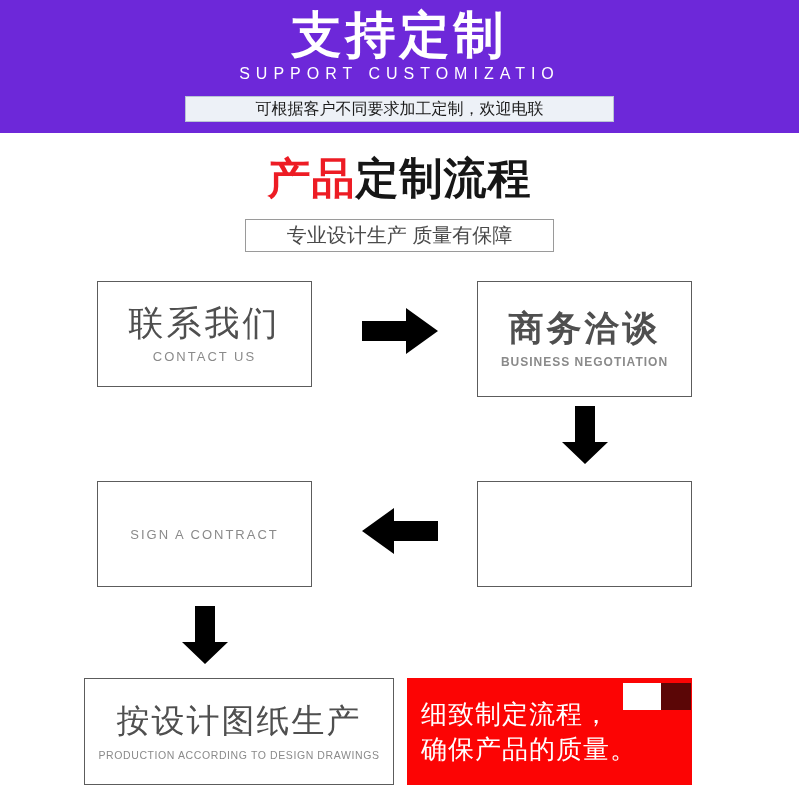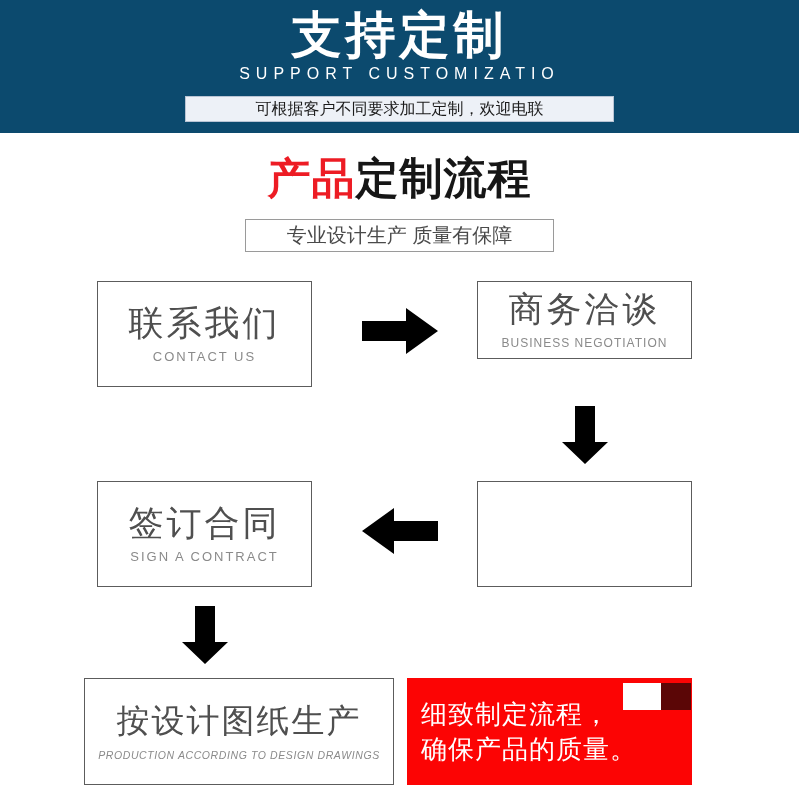--- a/index.html
+++ b/index.html
@@ -7,21 +7,21 @@
     width:799px;height:793px;
     background:#ffffff;
     font-family:"Liberation Sans","DejaVu Sans",sans-serif;
     overflow:hidden;position:relative;
   }
   .page{position:relative;width:799px;height:793px;}
 
   
   .header{
     position:absolute;left:0;top:0;width:799px;height:133px;
-    background:#0c4a6e;
+    background:#6d28d9;
     overflow:hidden;
   }
   .header-title{
     position:absolute;left:0;top:6px;width:799px;
     text-align:center;
     color:#ffffff;
     font-size:50px;
     font-weight:bold;
     letter-spacing:4px;
     line-height:58px;
@@ -91,32 +91,32 @@
   .fbox .en{
     color:#8a8a8a;
     font-size:13px;
     letter-spacing:2px;
     line-height:20px;
     margin-top:2px;
     white-space:nowrap;
   }
 
   #box-contact   {left:97px; top:281px; width:215px;height:106px;}
-  #box-business  {left:477px;top:281px; width:215px;height:78px;}
+  #box-business  {left:477px;top:281px; width:215px;height:116px;font-weight:bold;}
   #box-design    {left:477px;top:481px; width:215px;height:106px;}
   #box-contract  {left:97px; top:481px; width:215px;height:106px;}
 
   #box-business .en{font-size:12px;letter-spacing:1px;}
 
   
   #box-production{
     left:84px;top:678px;width:310px;height:107px;
   }
   #box-production .cn{font-size:33px;letter-spacing:2px;}
-  #box-production .en{font-size:10.5px;letter-spacing:0.6px;font-style:italic;}
+  #box-production .en{font-size:10.5px;letter-spacing:0.6px;}
 
   .redpanel{
     position:absolute;left:407px;top:678px;width:285px;height:107px;
     background:#FC0404;
     overflow:hidden;
   }
   .redpanel .rline{
     position:absolute;left:14px;
     color:#ffffff;
     font-size:26px;
@@ -163,21 +163,20 @@
 
   <div class="fbox" id="box-business">
     <div class="cn">商务洽谈</div>
     <div class="en">BUSINESS  NEGOTIATION</div>
   </div>
 
   <div class="fbox" id="box-design">
   </div>
 
   <div class="fbox" id="box-contract">
-    <div class="cn">签订合同</div>
     <div class="en">SIGN A CONTRACT</div>
   </div>
 
   <div class="fbox" id="box-production">
     <div class="cn">按设计图纸生产</div>
     <div class="en">PRODUCTION  ACCORDING  TO  DESIGN  DRAWINGS</div>
   </div>
 
   <div class="redpanel">
     <div class="rline l1">细致制定流程，</div>

